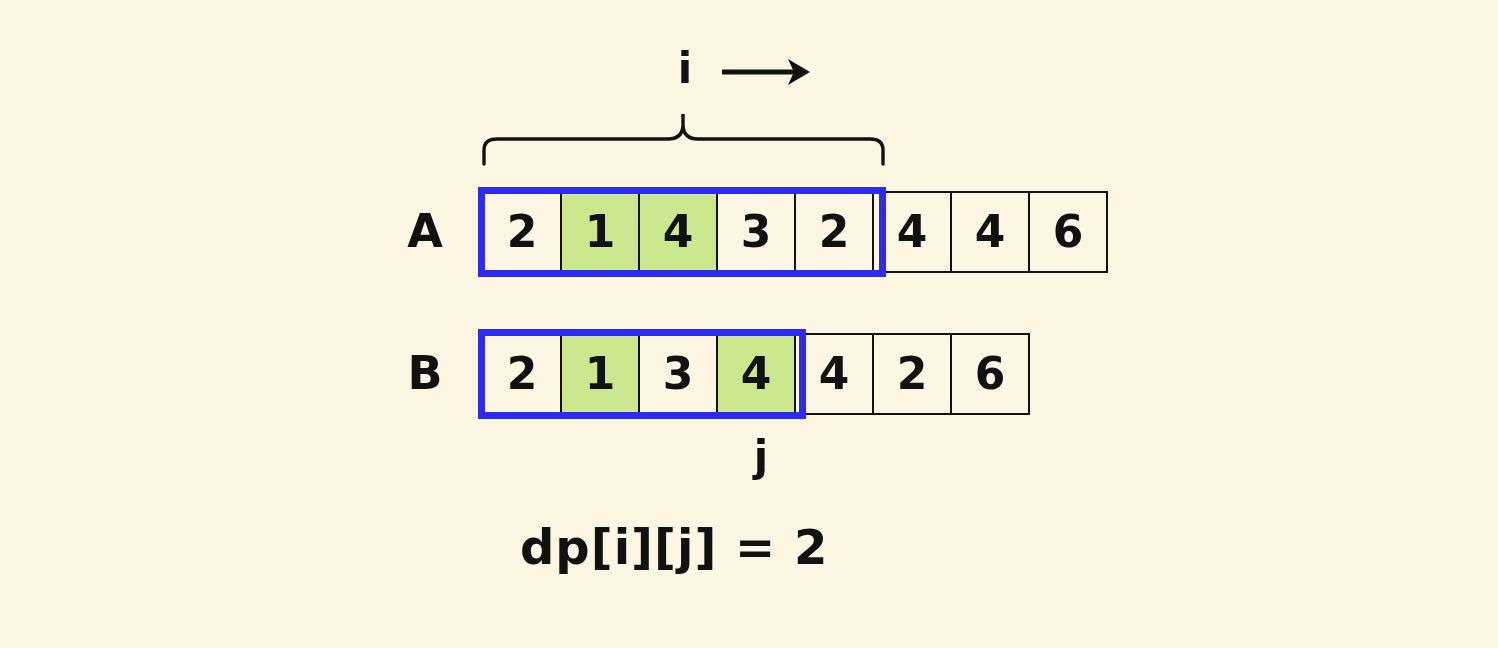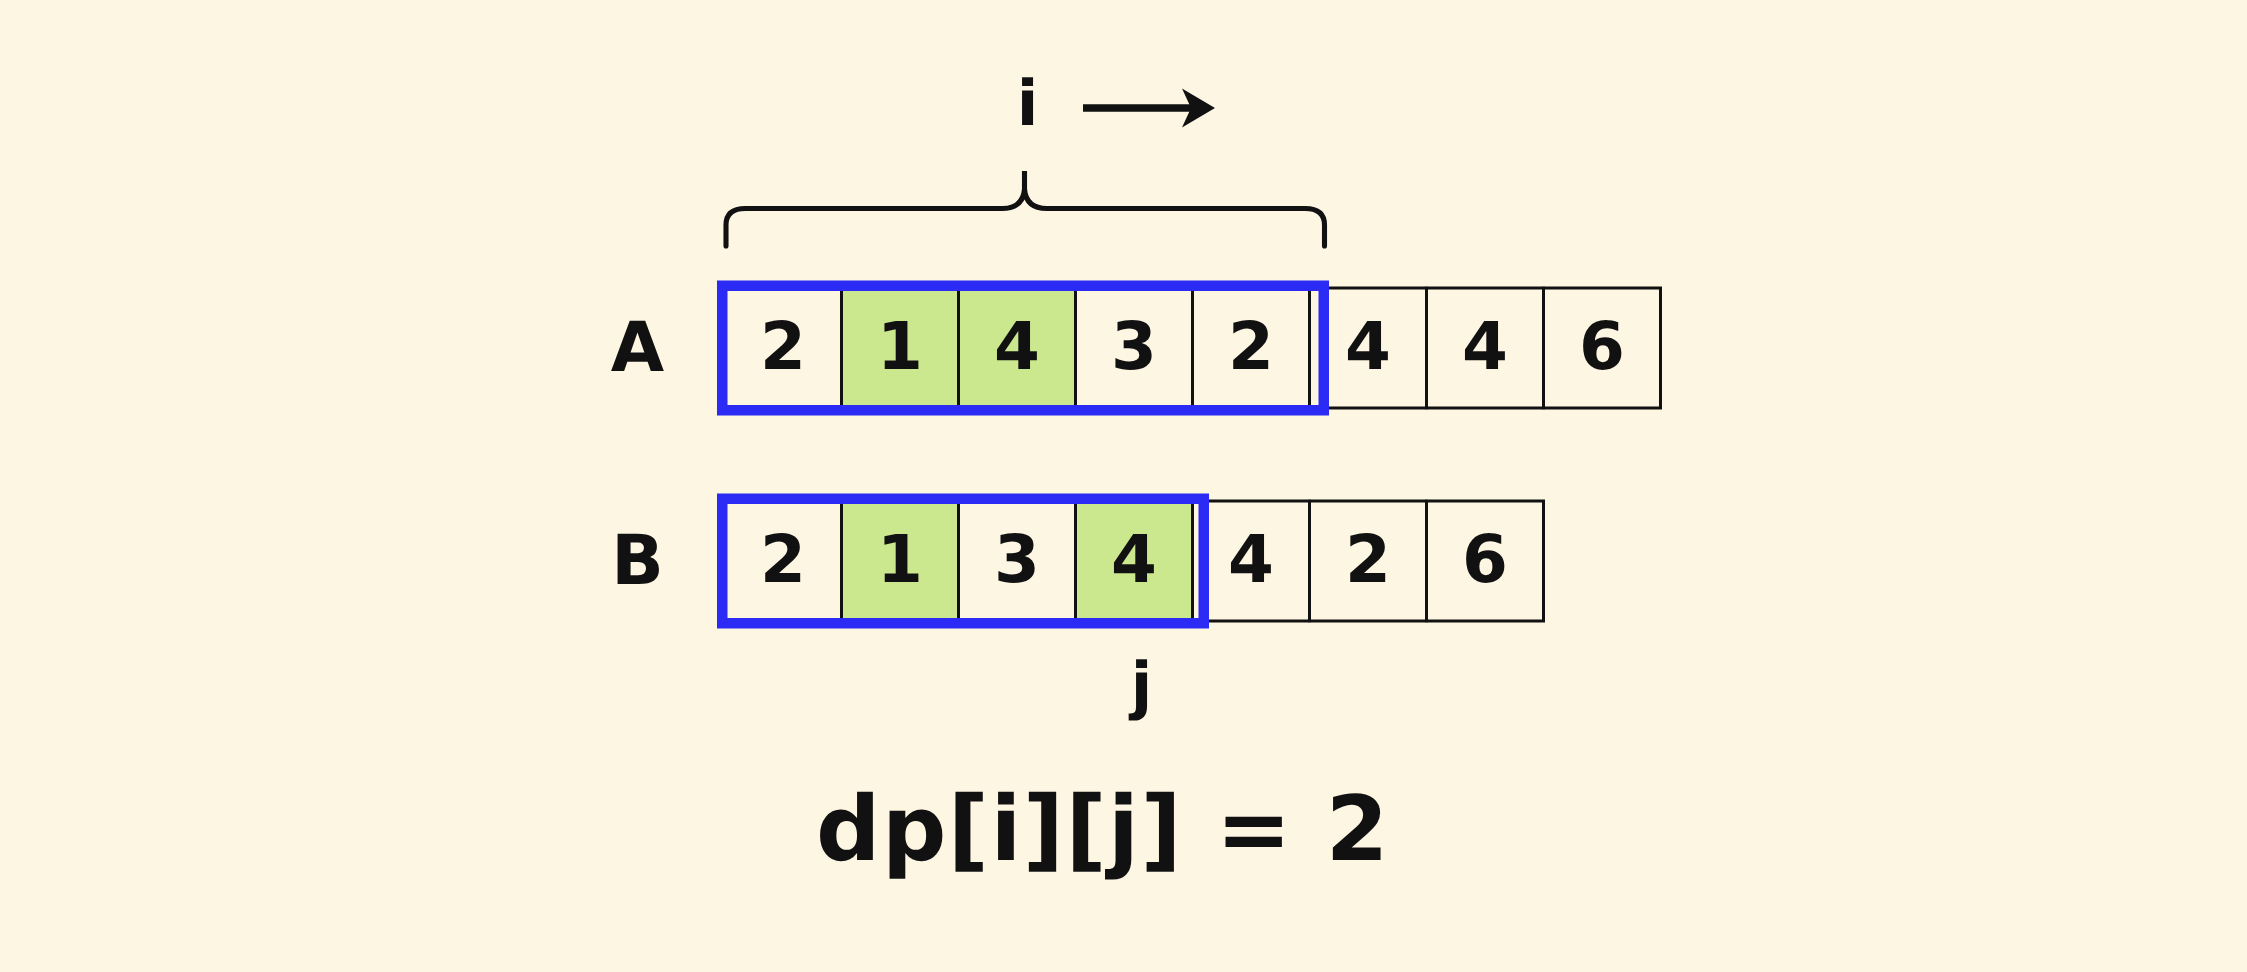--- a/index.html
+++ b/index.html
@@ -114,23 +114,23 @@
   #blue-box-b {
     left: 478px;
     top: 329px;
     width: 328px;
     height: 90px;
   }
 
   
   #formula {
     position: absolute;
-    left: 544px;
+    left: 520px;
     top: 523px;
-    font-size: 60px;
+    font-size: 48px;
     font-weight: 700;
     color: #111111;
     line-height: 1;
     letter-spacing: 1px;
     white-space: pre;
   }
 </style>
 </head>
 <body>
 

